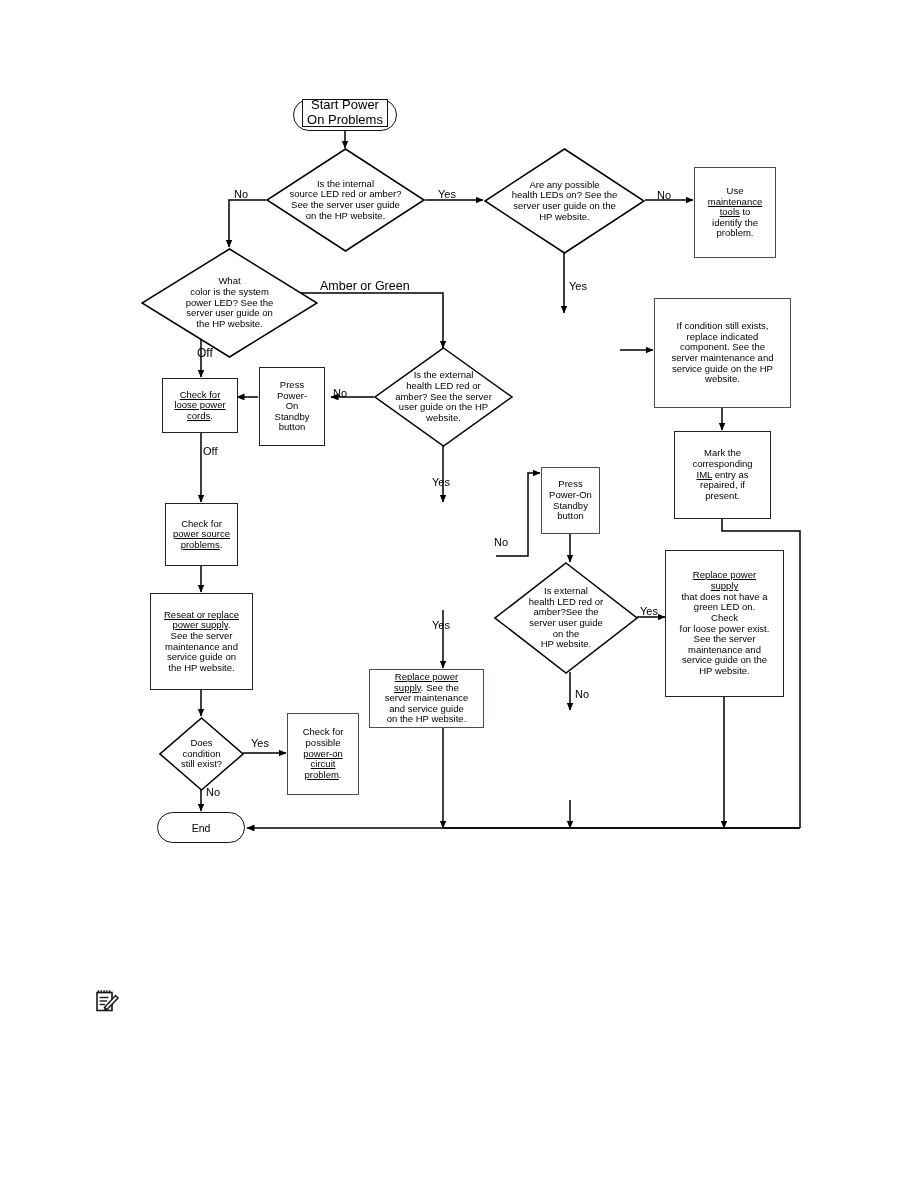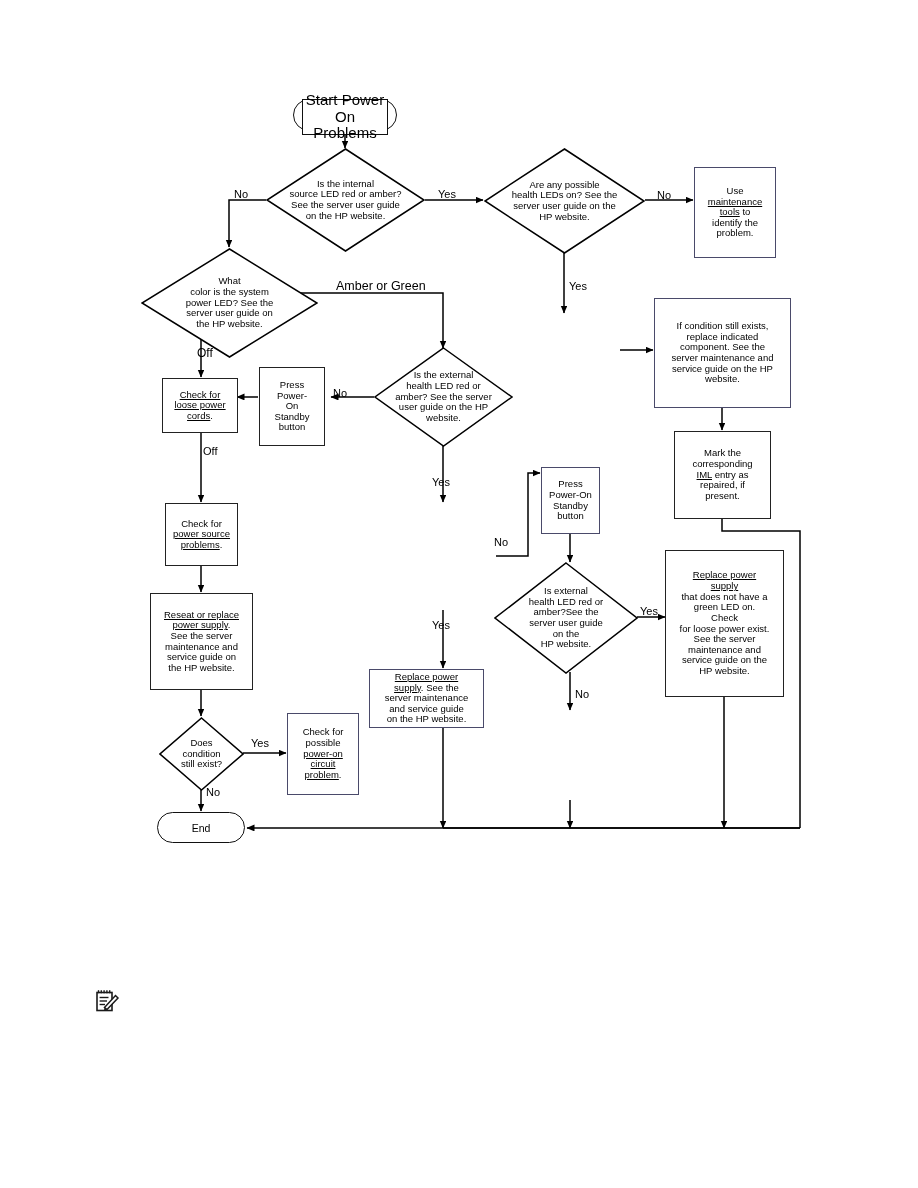--- a/index.html
+++ b/index.html
@@ -89,21 +89,21 @@
       <path d="M570,800 L570,828" marker-end="url(#arr)"></path>
 
       <path d="M724,697 L724,828" marker-end="url(#arr)"></path>
 
       <path d="M800,828 L247,828" marker-end="url(#arr)"></path>
       <path d="M443,828 L800,828"></path>
     </g>
   </svg>
 
   <div class="term term-outer" style="left:293px;top:99px;width:104px;height:32px;"></div>
-  <div class="inner-rect" style="left:302px;top:99px;width:86px;height:36px;font-size:15px;">
+  <div class="inner-rect" style="left:302px;top:99px;width:86px;height:28px;font-size:13px;">
     <div>
       <div>Start Power</div>
       <div>On Problems</div>
     </div>
   </div>
 
   <div class="diamond" style="left:266px;top:148px;width:159px;height:104px;font-size:9.5px;">
     <svg width="159" height="104" viewBox="0 0 159 104">
         <polygon points="79.5,1 158,52 79.5,103 1,52" fill="#fff" stroke="#000" stroke-width="1.5"></polygon>
       </svg>
@@ -294,21 +294,21 @@
   </div>
 
   <div class="term term-outer" style="left:157px;top:812px;width:88px;height:31px;font-size:10.5px;">
     <span>End</span>
   </div>
 
   <div class="edge-label" style="left:234px;top:189px;font-size:11px;">No</div>
   <div class="edge-label" style="left:438px;top:189px;font-size:11px;">Yes</div>
   <div class="edge-label" style="left:657px;top:190px;font-size:11px;">No</div>
   <div class="edge-label" style="left:569px;top:281px;font-size:11px;">Yes</div>
-  <div class="edge-label" style="left:336px;top:280px;font-size:12.5px;">Amber or Green</div>
+  <div class="edge-label" style="left:320px;top:280px;font-size:12.5px;">Amber or Green</div>
   <div class="edge-label" style="left:197px;top:347px;font-size:12px;">Off</div>
   <div class="edge-label" style="left:203px;top:446px;font-size:11px;">Off</div>
   <div class="edge-label" style="left:333px;top:388px;font-size:11px;">No</div>
   <div class="edge-label" style="left:432px;top:477px;font-size:11px;">Yes</div>
   <div class="edge-label" style="left:494px;top:537px;font-size:11px;">No</div>
   <div class="edge-label" style="left:432px;top:620px;font-size:11px;">Yes</div>
   <div class="edge-label" style="left:640px;top:606px;font-size:11px;">Yes</div>
   <div class="edge-label" style="left:575px;top:689px;font-size:11px;">No</div>
   <div class="edge-label" style="left:251px;top:738px;font-size:11px;">Yes</div>
   <div class="edge-label" style="left:206px;top:787px;font-size:11px;">No</div>

